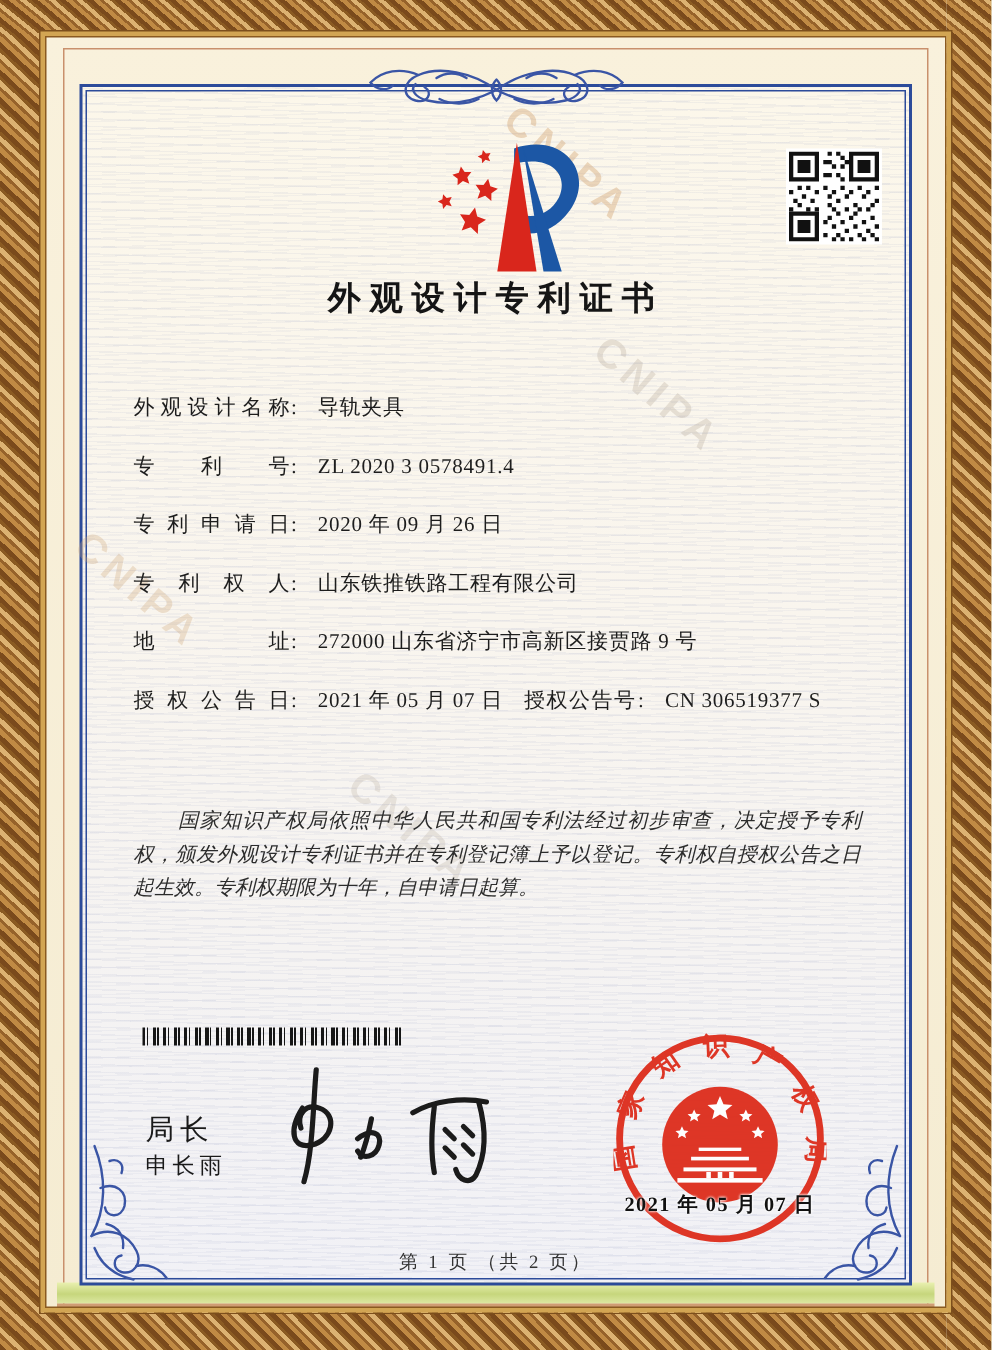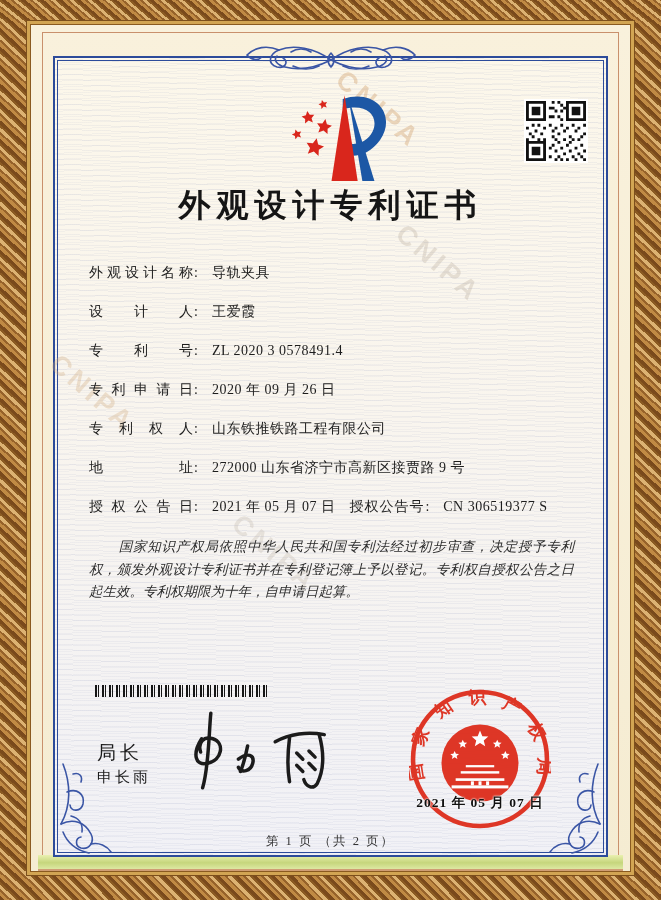--- a/index.html
+++ b/index.html
@@ -30,21 +30,21 @@
       font-weight:bold;font-size:27px;letter-spacing:4px;transform:rotate(41deg);white-space:nowrap;}
   .wm1{left:272px;top:36px;color:rgba(208,158,104,.38);}
   .wm2{left:332px;top:190px;color:rgba(175,162,145,.28);}
   .wm3{left:-14px;top:320px;color:rgba(206,165,118,.30);}
   .wm4{left:168px;top:480px;color:rgba(178,168,152,.25);}
 
   .cert-no{position:absolute;left:34px;top:42px;font-size:15px;letter-spacing:3px;color:#222;}
   .logo{position:absolute;left:228px;top:34px;width:112px;height:96px;}
   .qr{position:absolute;left:469px;top:41px;width:60px;height:60px;background:#fff;padding:2px;}
   .title{position:absolute;left:0;top:126px;width:100%;text-align:center;margin:0;
-      font-size:32px;font-weight:bold;letter-spacing:6px;color:#151515;}
+      font-size:22px;font-weight:bold;letter-spacing:6px;color:#151515;}
 
   .fields{position:absolute;left:34px;top:204px;width:500px;font-size:14px;color:#1d1d1d;}
   .f-row{line-height:22px;margin-bottom:17px;white-space:nowrap;}
   .f-label{display:inline-block;width:104px;text-align:justify;text-align-last:justify;
       -moz-text-align-last:justify;text-justify:inter-character;vertical-align:bottom;}
   .f-colon{display:inline-block;margin-left:1px;}
   .f-value{margin-left:14px;letter-spacing:.5px;}
   .grant{margin-left:14px;}
   .grant .f-label2{letter-spacing:1px;}
 
@@ -125,23 +125,20 @@
         <path d="M0 14h7v7H0zM1 15h5v5H1zM2 16h3v3H2z"></path>
       </g>
       <path fill="#111" d="M9 0h1v1H9zM11 0h1v1h-1zM12 1h1v1h-1zM9 2h1v1H9zM8 2h1v1H8zM10 3h1v1h-1zM12 3h1v1h-1zM13 2h1v1h-1zM9 5h1v1H9zM11 5h1v1h-1zM12 6h1v1h-1zM8 5h1v1H8zM0 9h1v1H0zM2 8h1v1H2zM1 11h1v1H1zM2 12h1v1H2zM3 10h1v1H3zM4 8h1v1H4zM4 13h1v1H4zM5 11h1v1H5zM6 9h1v1H6zM6 13h1v1H6zM0 13h1v1H0zM8 8h1v1H8zM9 10h1v1H9zM10 9h1v1h-1zM11 11h1v1h-1zM12 8h1v1h-1zM13 10h1v1h-1zM14 9h1v1h-1zM15 12h1v1h-1zM16 8h1v1h-1zM17 10h1v1h-1zM18 9h1v1h-1zM19 12h1v1h-1zM20 8h1v1h-1zM20 11h1v1h-1zM18 13h1v1h-1zM16 13h1v1h-1zM13 13h1v1h-1zM10 13h1v1h-1zM9 12h1v1H9zM11 14h1v1h-1zM8 16h1v1H8zM9 15h1v1H9zM10 17h1v1h-1zM11 19h1v1h-1zM12 16h1v1h-1zM13 18h1v1h-1zM14 15h1v1h-1zM15 17h1v1h-1zM16 19h1v1h-1zM17 16h1v1h-1zM18 18h1v1h-1zM19 15h1v1h-1zM20 17h1v1h-1zM20 20h1v1h-1zM14 20h1v1h-1zM10 20h1v1h-1zM12 20h1v1h-1zM17 20h1v1h-1zM8 19h1v1H8zM15 14h1v1h-1zM19 19h1v1h-1z"></path>
     </svg>
 
     <h1 class="title">外观设计专利证书</h1>
 
     <div class="fields">
       <div class="f-row">
         <span class="f-label">外观设计名称</span><span class="f-colon">:</span><span class="f-value">导轨夹具</span>
-      </div>
-      <div class="f-row">
-        <span class="f-label">设计人</span><span class="f-colon">:</span><span class="f-value">王爱霞</span>
       </div>
       <div class="f-row">
         <span class="f-label">专利号</span><span class="f-colon">:</span><span class="f-value">ZL 2020 3 0578491.4</span>
       </div>
       <div class="f-row">
         <span class="f-label">专利申请日</span><span class="f-colon">:</span><span class="f-value">2020 年 09 月 26 日</span>
       </div>
       <div class="f-row">
         <span class="f-label">专利权人</span><span class="f-colon">:</span><span class="f-value">山东铁推铁路工程有限公司</span>
       </div>

